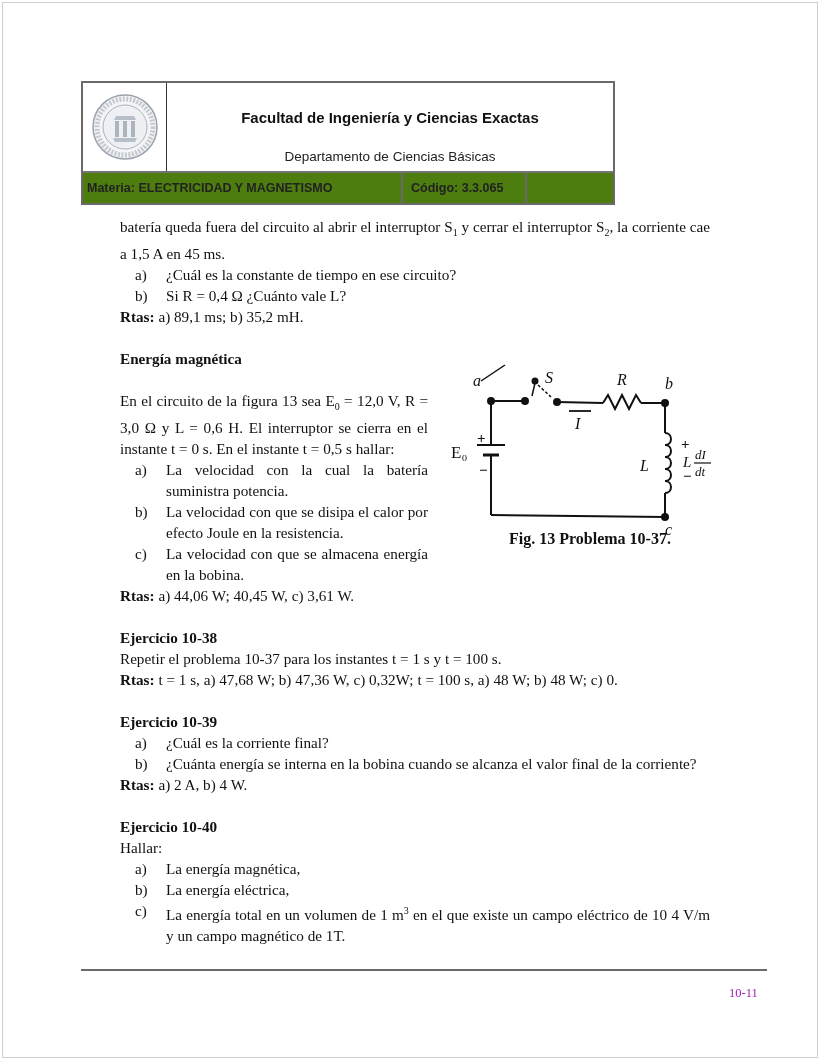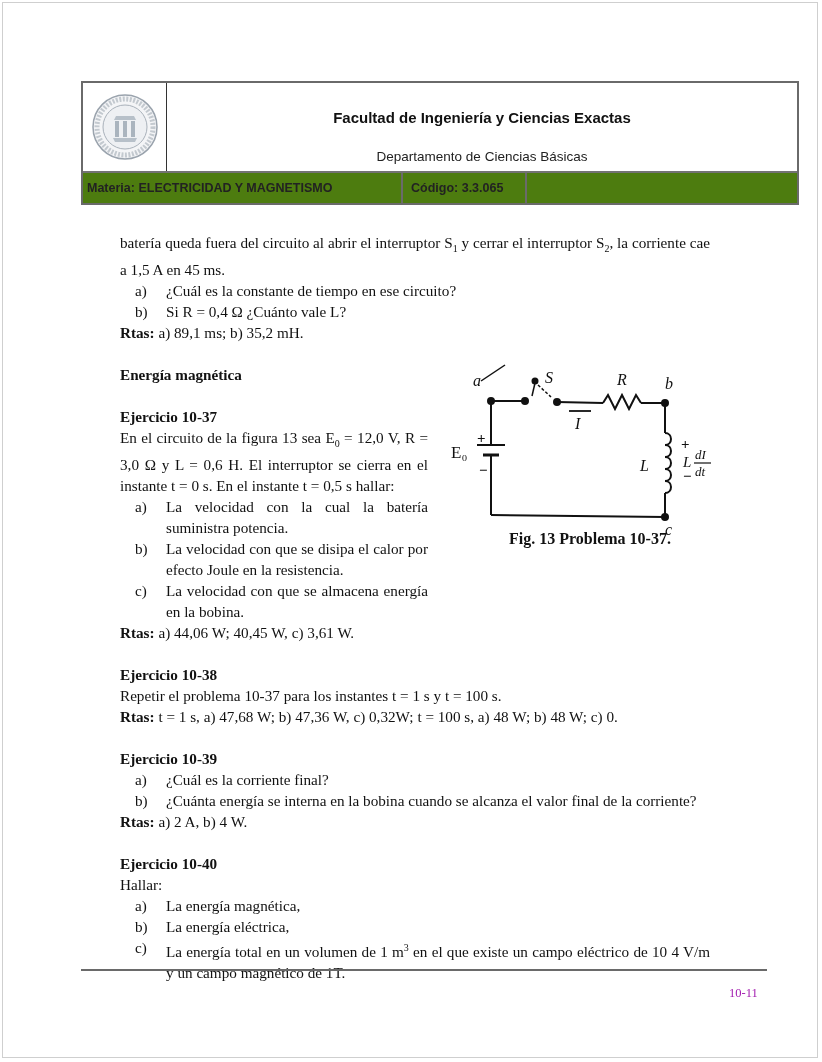--- a/index.html
+++ b/index.html
@@ -2,21 +2,21 @@
 <html><head>
 <meta charset="utf-8">
 <style>
   html, body { margin: 0; padding: 0; background: #ffffff; }
   body { width: 822px; height: 1062px; position: relative; overflow: hidden; }
   .page {
     position: absolute; left: 2px; top: 2px; width: 816px; height: 1056px;
     border: 1px solid #cfcfcf; background: #fff; box-sizing: border-box;
   }
   .hdr {
-    position: absolute; left: 78px; top: 78px; width: 718px; height: 124px;
+    position: absolute; left: 78px; top: 78px; width: 534px; height: 124px;
     border: 2px solid #6a6a6a; box-sizing: border-box; background: #fff;
   }
   .hdr .logo-cell {
     position: absolute; left: 0; top: 0; width: 84px; height: 88px;
     border-right: 1px solid #333; box-sizing: border-box;
     display: flex; align-items: center; justify-content: center;
   }
   .hdr .title-cell {
     position: absolute; left: 84px; top: 0; right: 0; height: 88px;
     text-align: center; font-family: "Liberation Sans", sans-serif;
@@ -28,21 +28,21 @@
     border-top: 2px solid #737373; background: #4d7c0f;
     font-family: "Liberation Sans", sans-serif; font-size: 12.5px; font-weight: bold; color: #222;
   }
   .row2 .cell { position: absolute; top: 0; bottom: 0; display: flex; align-items: center; box-sizing: border-box; padding-left: 4px; }
   .row2 .c1 { left: 0; width: 320px; border-right: 2px solid #6a6a6a; }
   .row2 .c2 { left: 320px; width: 124px; border-right: 2px solid #6a6a6a; padding-left: 8px; }
   .row2 .c3 { left: 444px; right: 0; }
 
   .content {
     position: absolute; left: 117px; top: 213px; width: 590px;
-    font-family: "Liberation Serif", serif; font-size: 15.2px; line-height: 21px; color: #111; margin-top: 16px;
+    font-family: "Liberation Serif", serif; font-size: 15.2px; line-height: 21px; color: #111;
   }
   .p { margin: 0; text-align: justify; }
   .b { font-weight: bold; }
   .item { position: relative; padding-left: 46px; margin: 0; }
   .item .lbl { position: absolute; left: 15px; top: 0; }
   .gap { height: 21px; }
   .half { width: 308px; }
   sub, sup { font-size: 10px; }
   .justify-last { text-align: justify; text-align-last: justify; }
 
@@ -83,21 +83,20 @@
 
   <div class="content">
     <p class="p"><span>batería queda fuera del circuito al abrir el interruptor S</span><sub>1</sub><span> y cerrar el interruptor S</span><sub>2</sub><span>, la corriente cae a 1,5 A en 45 ms.</span></p>
     <p class="item"><span class="lbl">a)</span><span>¿Cuál es la constante de tiempo en ese circuito?</span></p>
     <p class="item"><span class="lbl">b)</span><span>Si R = 0,4 Ω ¿Cuánto vale L?</span></p>
     <p class="p"><span class="b">Rtas:</span><span> a) 89,1 ms; b) 35,2 mH.</span></p>
     <div class="gap"></div>
     <p class="p b">Energía magnética</p>
     <div class="gap"></div>
 
-    <p class="p b">Ejercicio 10-37</p>
     <div class="half">
       <p class="p"><span>En el circuito de la figura 13 sea E</span><sub>0</sub><span> = 12,0 V, R = 3,0 Ω y L = 0,6 H. El interruptor se cierra en el instante t = 0 s. En el instante t = 0,5 s hallar:</span></p>
       <p class="item justify-last" style="text-align-last:left">
           <span class="lbl">a)</span>
           <span style="display:block;text-align:justify">La velocidad con la cual la batería suministra potencia.</span>
         </p>
       <p class="item">
           <span class="lbl">b)</span>
           <span style="display:block;text-align:justify">La velocidad con que se disipa el calor por efecto Joule en la resistencia.</span>
         </p>

